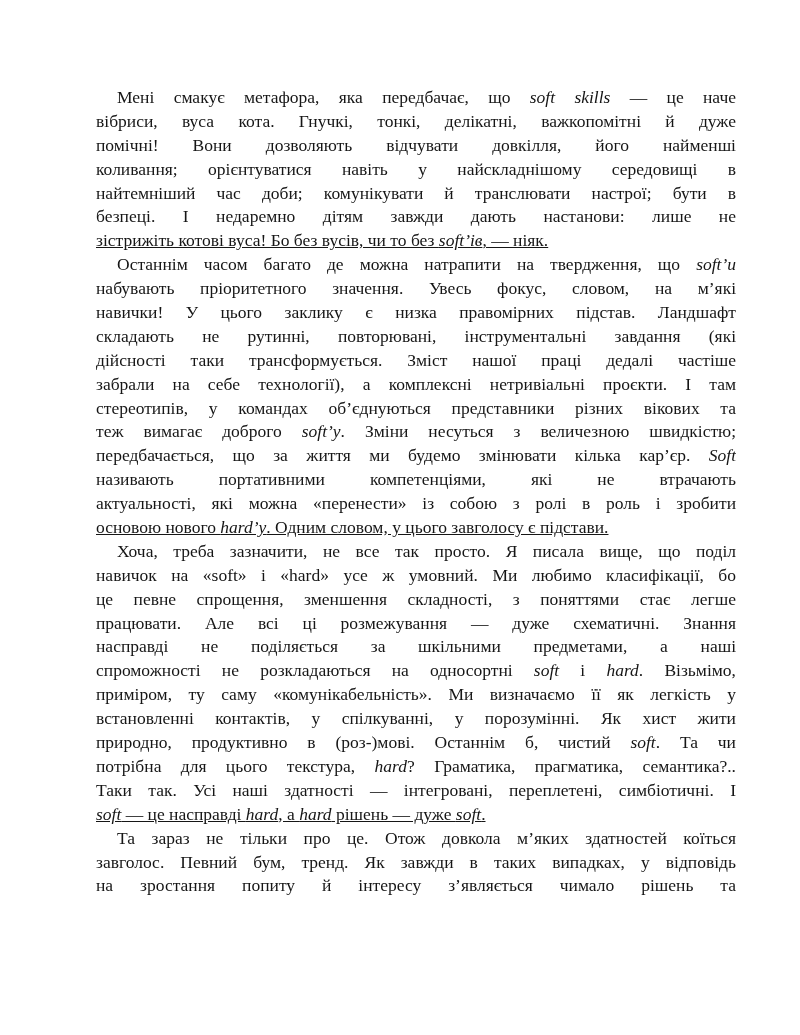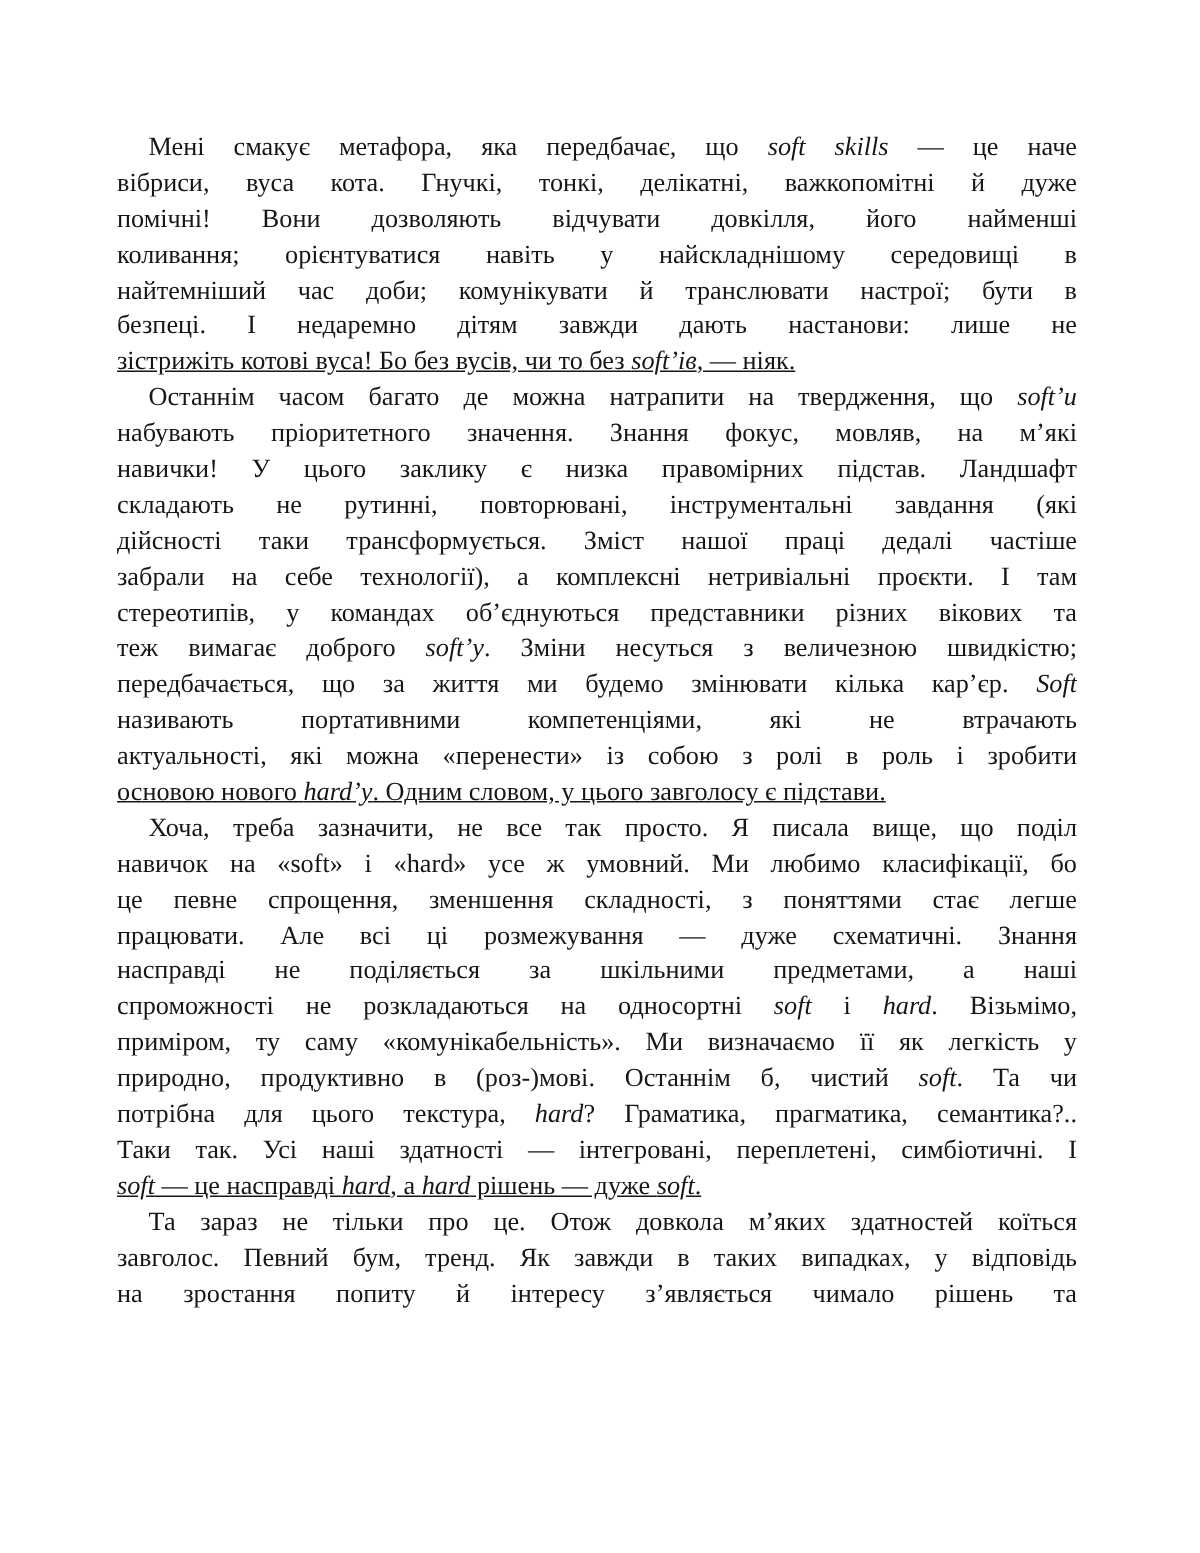--- a/index.html
+++ b/index.html
@@ -17,21 +17,21 @@
   }
   .page {
     position: absolute;
     left: 0; top: 0;
     width: 800px;
     height: 1035px;
     background: #ffffff;
   }
   .text-block {
     position: absolute;
-    left: 78px;
+    left: 96px;
     top: 86px;
     width: 640px;
   }
   .line {
     font-size: 17.5px;
     line-height: 23.9px;
     height: 23.9px;
     overflow: hidden;
     text-align: justify;
     text-align-last: justify;
@@ -60,38 +60,39 @@
 <div class="page">
   <div class="text-block">
       <div class="line first"><span>Мені смакує метафора, яка передбачає, що </span><span class="it">soft skills</span><span> — це наче</span></div>
       <div class="line"><span>вібриси, вуса кота. Гнучкі, тонкі, делікатні, важкопомітні й дуже</span></div>
       <div class="line"><span>помічні! Вони дозволяють відчувати довкілля, його найменші</span></div>
       <div class="line"><span>коливання; орієнтуватися навіть у найскладнішому середовищі в</span></div>
       <div class="line"><span>найтемніший час доби; комунікувати й транслювати настрої; бути в</span></div>
       <div class="line"><span>безпеці. І недаремно дітям завжди дають настанови: лише не</span></div>
       <div class="line end"><span>зістрижіть котові вуса! Бо без вусів, чи то без </span><span class="it">soft’ів</span><span>, — ніяк.</span></div>
       <div class="line first"><span>Останнім часом багато де можна натрапити на твердження, що </span><span class="it">soft’и</span></div>
-      <div class="line"><span>набувають пріоритетного значення. Знання фокус, мовляв, на м’які</span></div>
+      <div class="line"><span>набувають пріоритетного значення. Увесь фокус, словом, на м’які</span></div>
       <div class="line"><span>навички! У цього заклику є низка правомірних підстав. Ландшафт</span></div>
       <div class="line"><span>складають не рутинні, повторювані, інструментальні завдання (які</span></div>
       <div class="line"><span>дійсності таки трансформується. Зміст нашої праці дедалі частіше</span></div>
       <div class="line"><span>забрали на себе технології), а комплексні нетривіальні проєкти. І там</span></div>
       <div class="line"><span>стереотипів, у командах об’єднуються представники різних вікових та</span></div>
       <div class="line"><span>теж вимагає доброго </span><span class="it">soft’у</span><span>. Зміни несуться з величезною швидкістю;</span></div>
       <div class="line"><span>передбачається, що за життя ми будемо змінювати кілька кар’єр. </span><span class="it">Soft</span></div>
       <div class="line"><span>називають портативними компетенціями, які не втрачають</span></div>
       <div class="line"><span>актуальності, які можна «перенести» із собою з ролі в роль і зробити</span></div>
       <div class="line end"><span>основою нового </span><span class="it">hard’у</span><span>. Одним словом, у цього завголосу є підстави.</span></div>
       <div class="line first"><span>Хоча, треба зазначити, не все так просто. Я писала вище, що поділ</span></div>
       <div class="line"><span>навичок на «soft» і «hard» усе ж умовний. Ми любимо класифікації, бо</span></div>
       <div class="line"><span>це певне спрощення, зменшення складності, з поняттями стає легше</span></div>
       <div class="line"><span>працювати. Але всі ці розмежування — дуже схематичні. Знання</span></div>
       <div class="line"><span>насправді не поділяється за шкільними предметами, а наші</span></div>
       <div class="line"><span>спроможності не розкладаються на односортні </span><span class="it">soft</span><span> і </span><span class="it">hard</span><span>. Візьмімо,</span></div>
       <div class="line"><span>приміром, ту саму «комунікабельність». Ми визначаємо її як легкість у</span></div>
+      <div class="line"><span>встановленні контактів, у спілкуванні, у порозумінні. Як хист жити</span></div>
       <div class="line"><span>природно, продуктивно в (роз-)мові. Останнім б, чистий </span><span class="it">soft</span><span>. Та чи</span></div>
       <div class="line"><span>потрібна для цього текстура, </span><span class="it">hard</span><span>? Граматика, прагматика, семантика?..</span></div>
       <div class="line"><span>Таки так. Усі наші здатності — інтегровані, переплетені, симбіотичні. І</span></div>
       <div class="line end"><span class="it">soft</span><span> — це насправді </span><span class="it">hard</span><span>, а </span><span class="it">hard</span><span> рішень — дуже </span><span class="it">soft</span><span>.</span></div>
       <div class="line first"><span>Та зараз не тільки про це. Отож довкола м’яких здатностей коїться</span></div>
       <div class="line"><span>завголос. Певний бум, тренд. Як завжди в таких випадках, у відповідь</span></div>
       <div class="line"><span>на зростання попиту й інтересу з’являється чимало рішень та</span></div>
     </div>
 </div>
 

